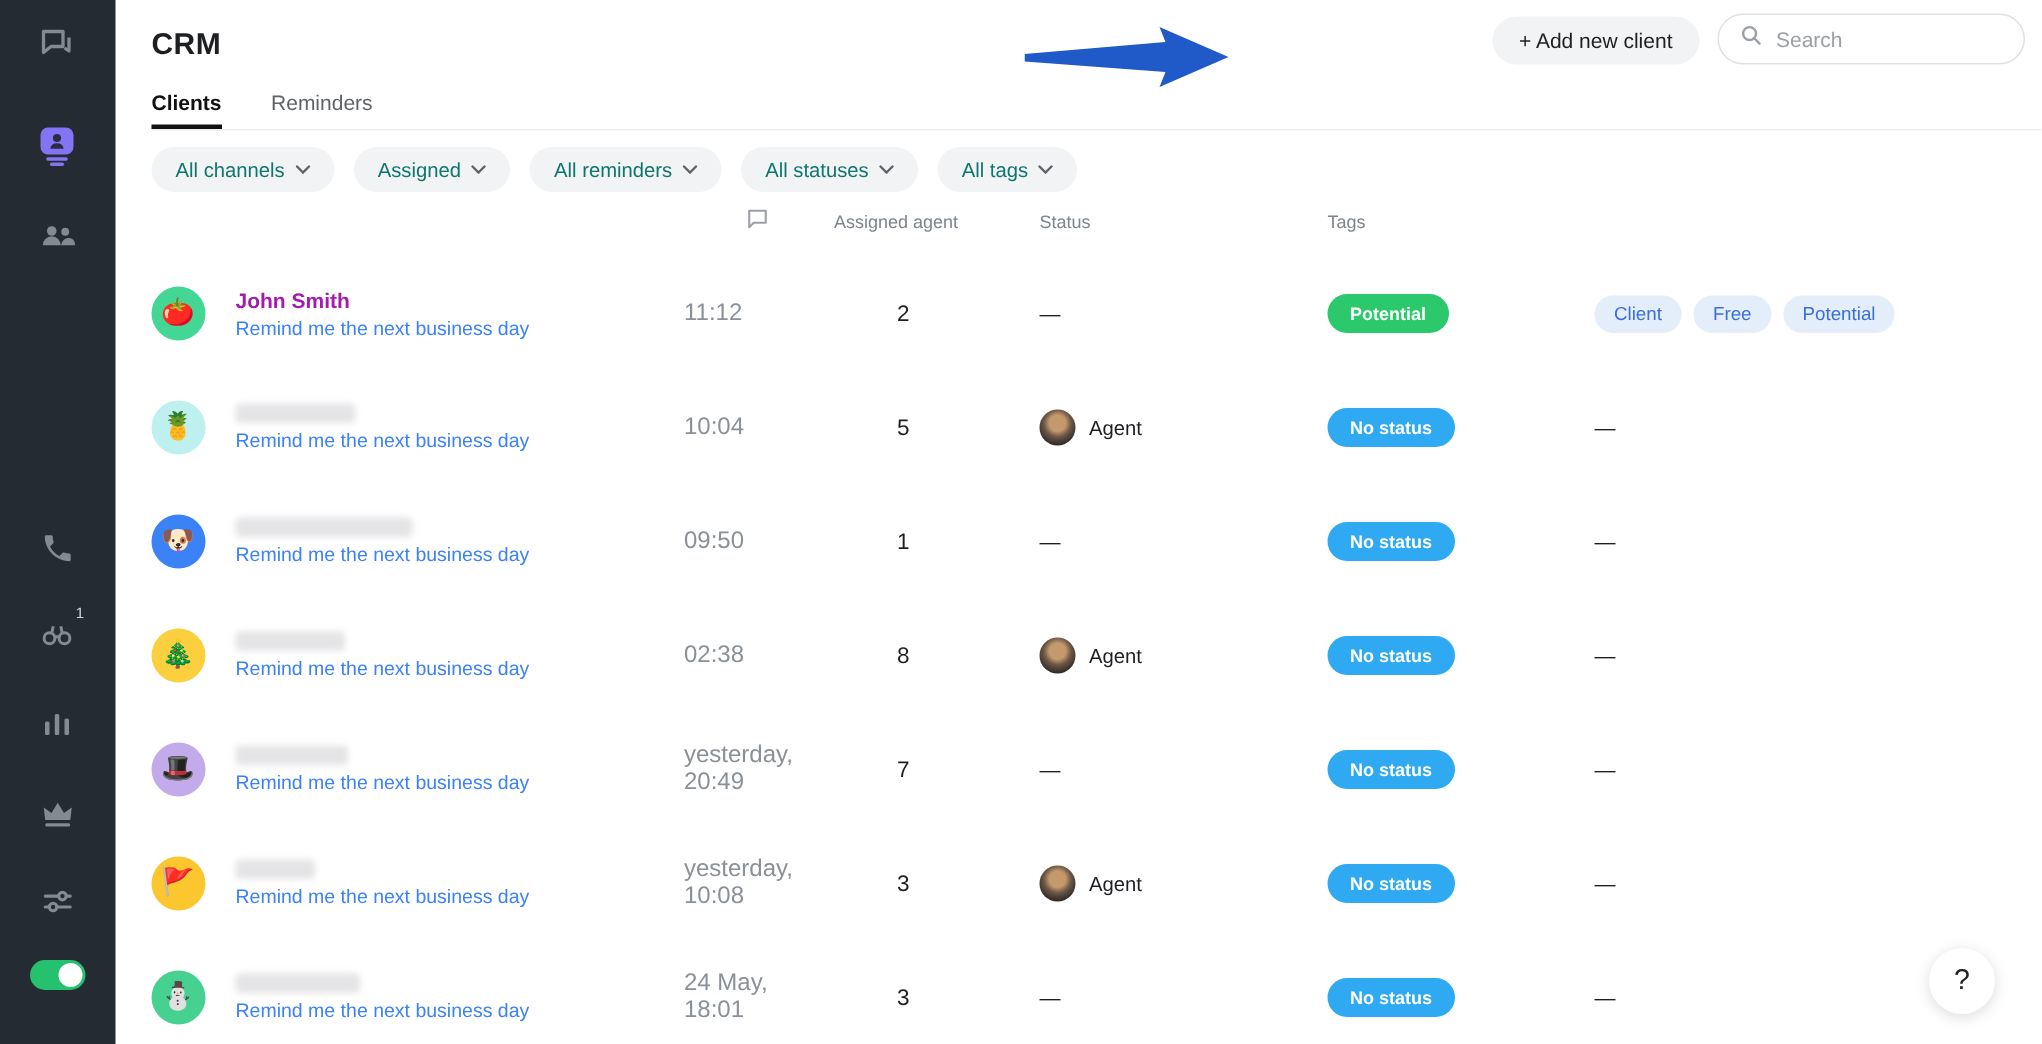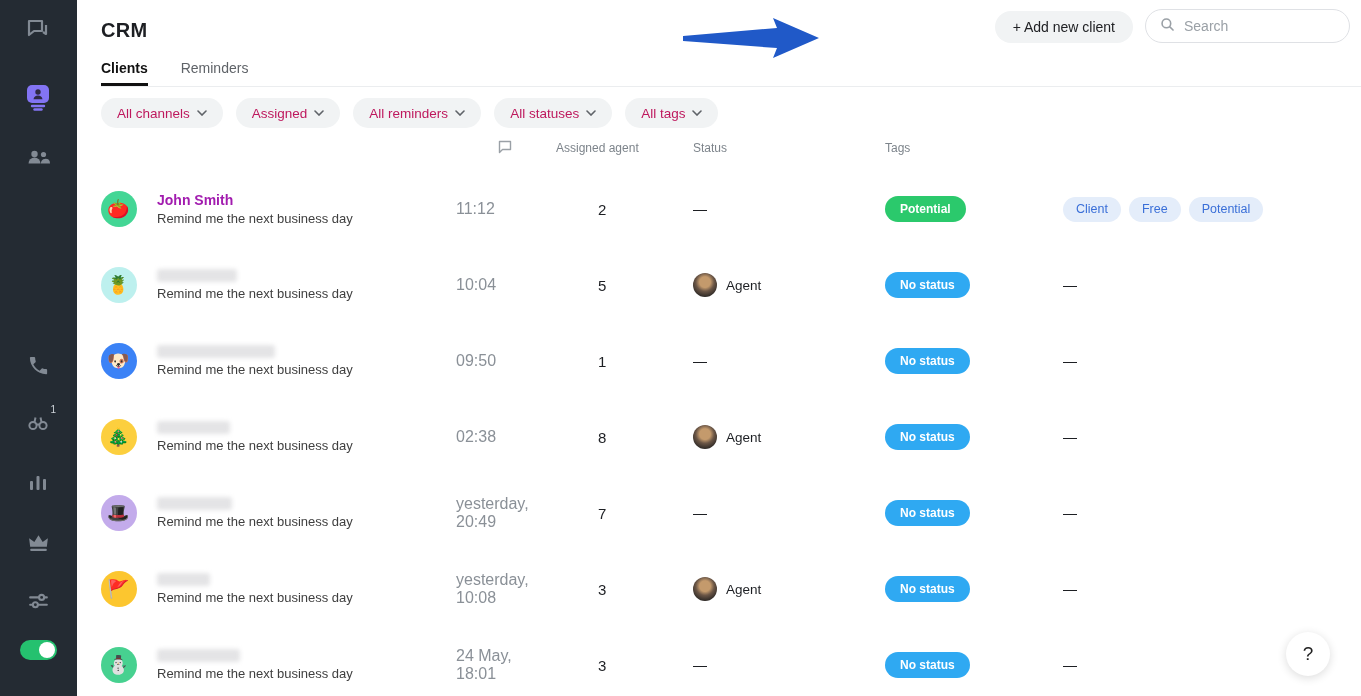--- a/index.html
+++ b/index.html
@@ -23,36 +23,36 @@
   .search-box input::placeholder { color:#9aa0a6; }
   .annotation-arrow { position:absolute; left:683px; top:17px; }
 
   
   .tabs { position:absolute; left:101px; right:0; top:60px; height:27px; display:flex; gap:33px; border-bottom:1px solid #ebedef; }
   .tab { font-size:14px; color:#5f6368; padding-bottom:12px; cursor:pointer; }
   .tab.active { color:#111; font-weight:700; border-bottom:3px solid #111; }
 
   
   .filters { position:absolute; left:101px; top:98px; display:flex; gap:13px; }
-  .filter-pill { display:flex; align-items:center; gap:7px; height:30px; padding:0 16px; border:none; border-radius:15px; background:#f1f3f4; font-size:13.5px; color:#be185d; font-family:inherit; cursor:pointer; white-space:nowrap; }
+  .filter-pill { display:flex; align-items:center; gap:7px; height:30px; padding:0 16px; border:none; border-radius:15px; background:#f1f3f4; font-size:13.5px; color:#0f766e; font-family:inherit; cursor:pointer; white-space:nowrap; }
 
   
   .grid-cols { display:grid; grid-template-columns:355px 100px 137px 192px 178px 1fr; }
   .table-head { position:absolute; left:101px; right:0; top:138px; height:20px; align-items:center; font-size:12px; color:#7d848b; }
   .table-head .c-time { text-align:right; }
   .table-head .c-count { padding-left:42px; }
   .rows { position:absolute; left:101px; right:0; top:171px; }
   .row { height:76px; align-items:center; cursor:pointer; }
   .c-client { display:flex; align-items:center; }
   .avatar { width:36px; height:36px; border-radius:50%; display:flex; align-items:center; justify-content:center; flex:none; }
   .avatar span { font-size:18px; line-height:1; font-family:"DejaVu Sans", sans-serif; }
   .client-text { margin-left:20px; }
   .client-name { font-size:14px; font-weight:600; color:#a21caf; }
   .client-name.redacted { height:13px; border-radius:3px; background:#e4e4e6; filter:blur(2px); margin-bottom:4px; }
-  .reminder-link { font-size:13px; color:#404040; margin-top:3px; cursor:pointer; }
+  .reminder-link { font-size:13px; color:#3b82f6; margin-top:3px; cursor:pointer; }
   .c-time { font-size:16px; color:#8a9097; text-align:left; }
   .c-count { font-size:15px; color:#1d1f23; padding-left:42px; }
   .c-agent { display:flex; align-items:center; gap:9px; font-size:13.5px; color:#1d1f23; }
   .agent-avatar { width:24px; height:24px; border-radius:50%; flex:none; background:radial-gradient(circle at 50% 38%, #c49a6c 0 28%, #6b5646 48%, #2c2825 78%); }
   .dash { font-size:14px; color:#1d1f23; }
   .status-badge { display:inline-flex; align-items:center; justify-content:center; height:26px; padding:0 15px; border-radius:13px; color:#fff; font-size:12px; font-weight:700; cursor:pointer; }
   .status-badge.success { background:#2bc96c; }
   .status-badge.info { background:#2fa9f2; }
   .c-tags { display:flex; align-items:center; gap:8px; }
   .tag { display:inline-flex; align-items:center; height:25px; padding:0 13px; border-radius:13px; background:#e4edfa; color:#3a6fd8; font-size:12.5px; cursor:pointer; }

